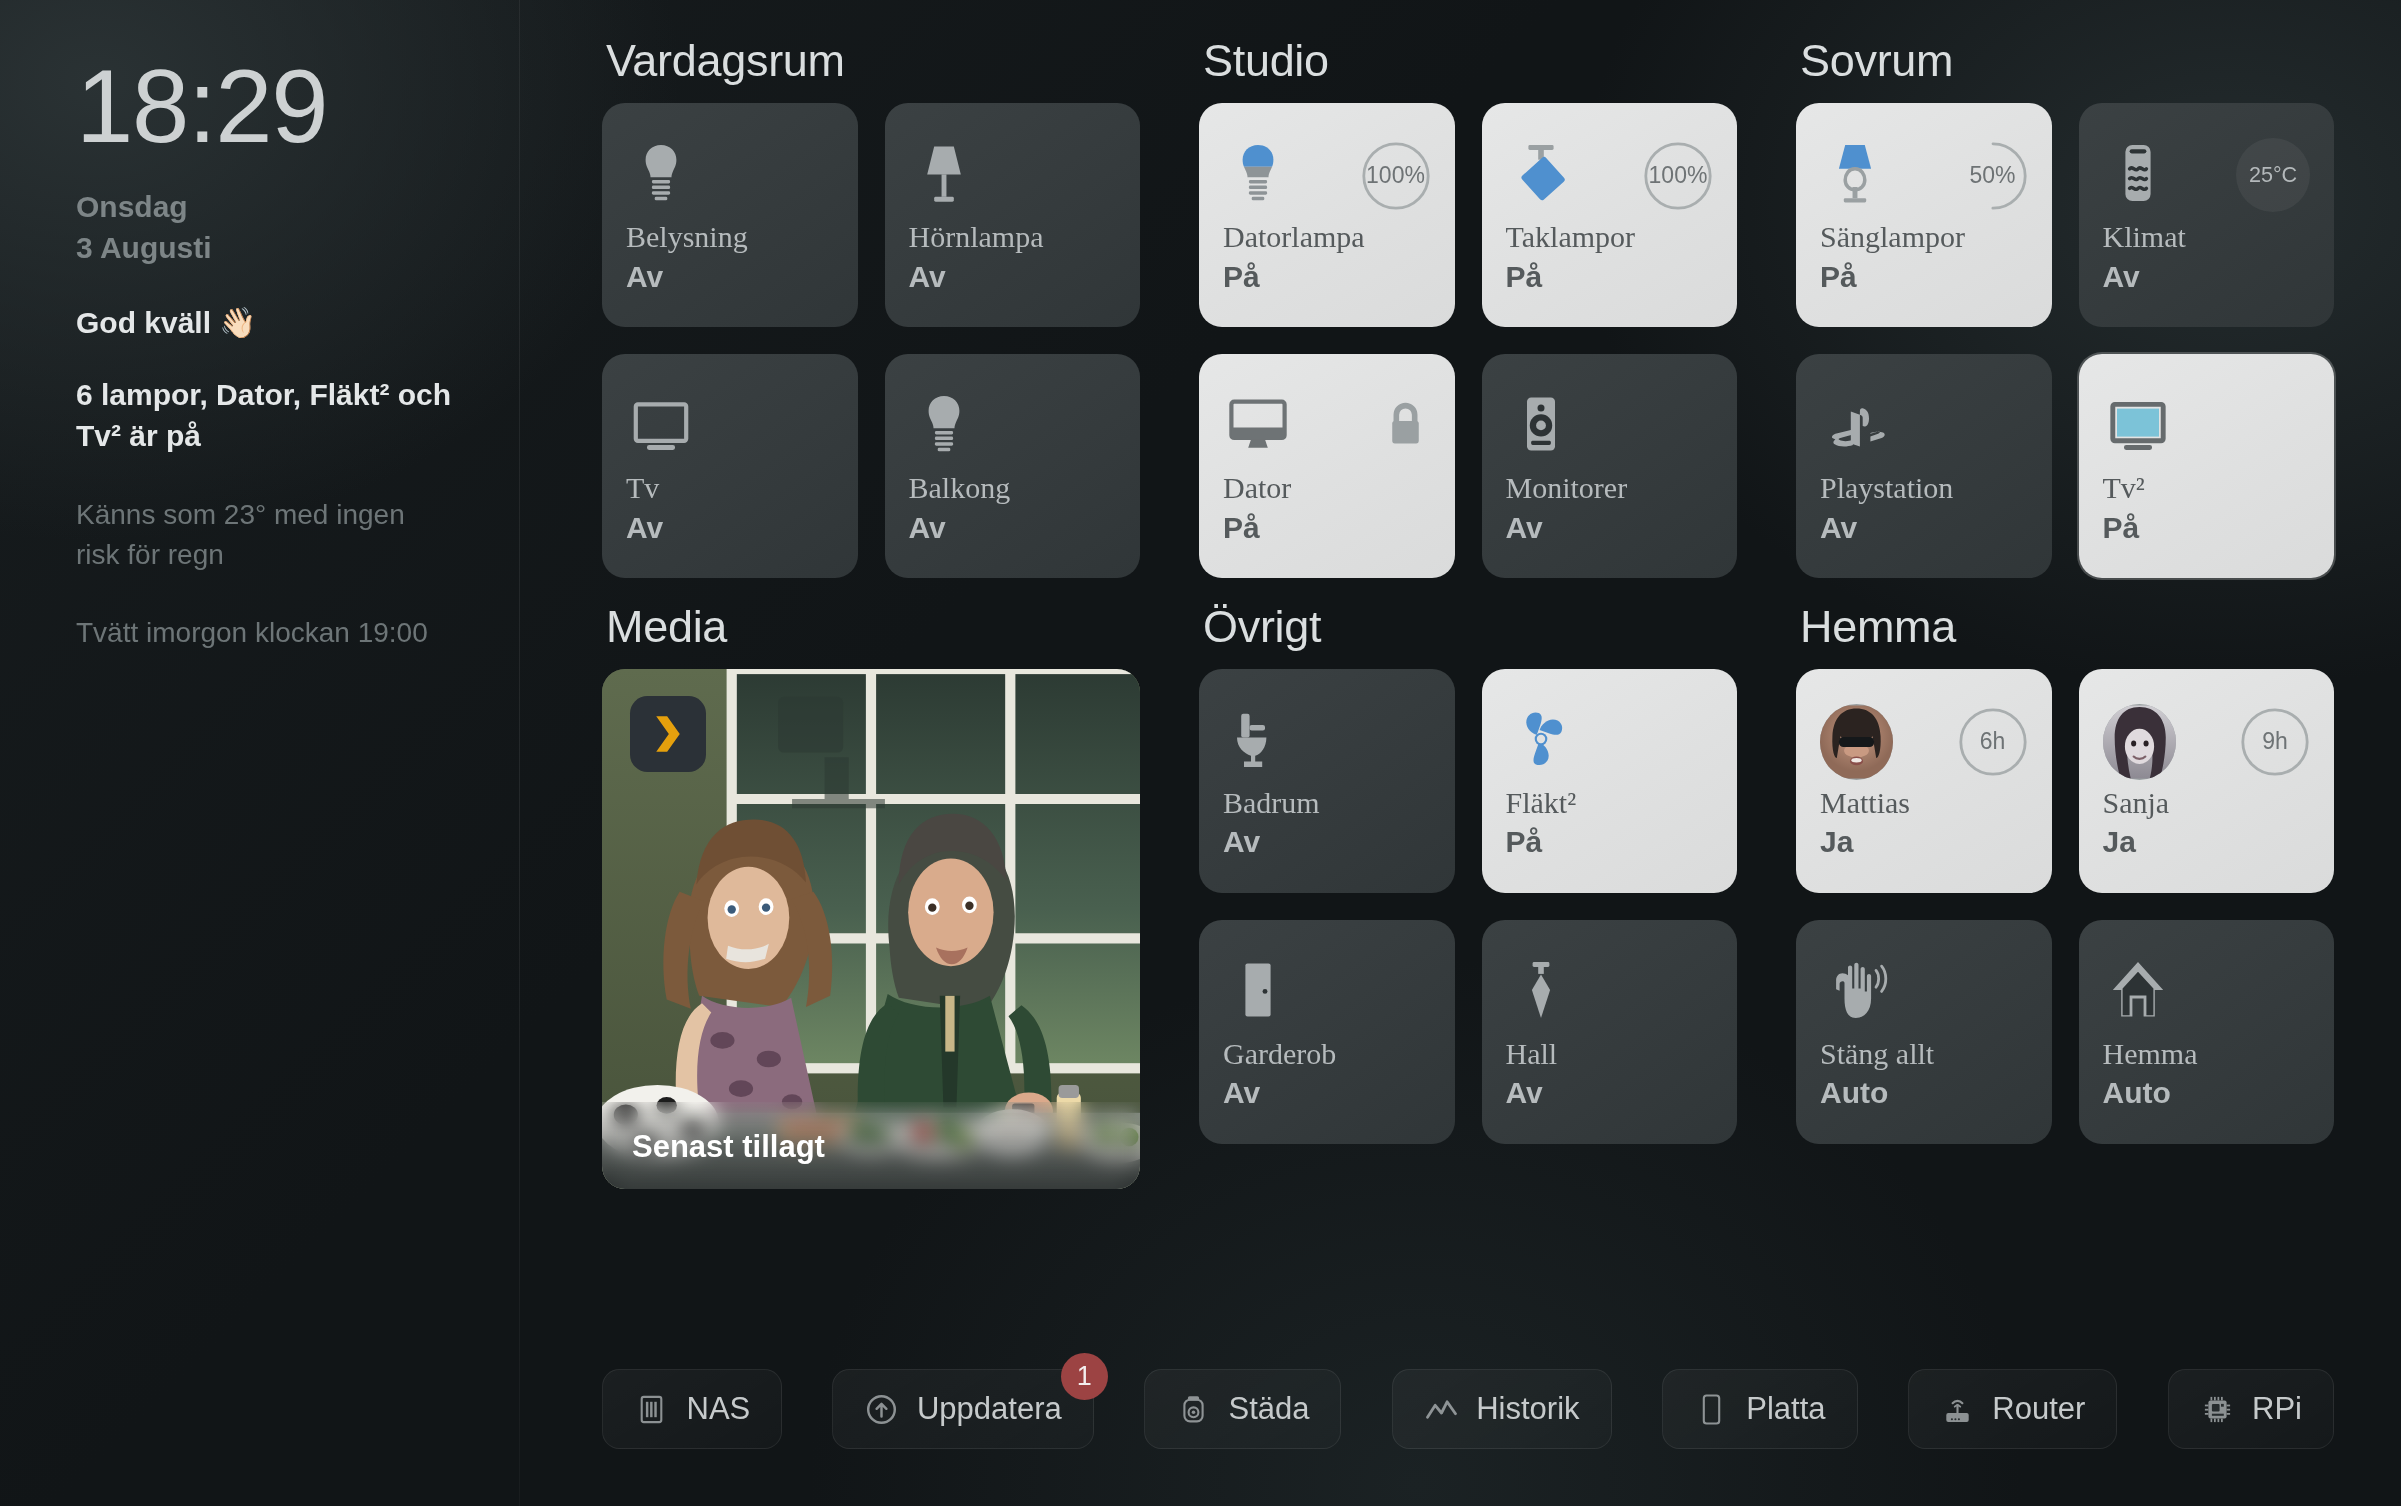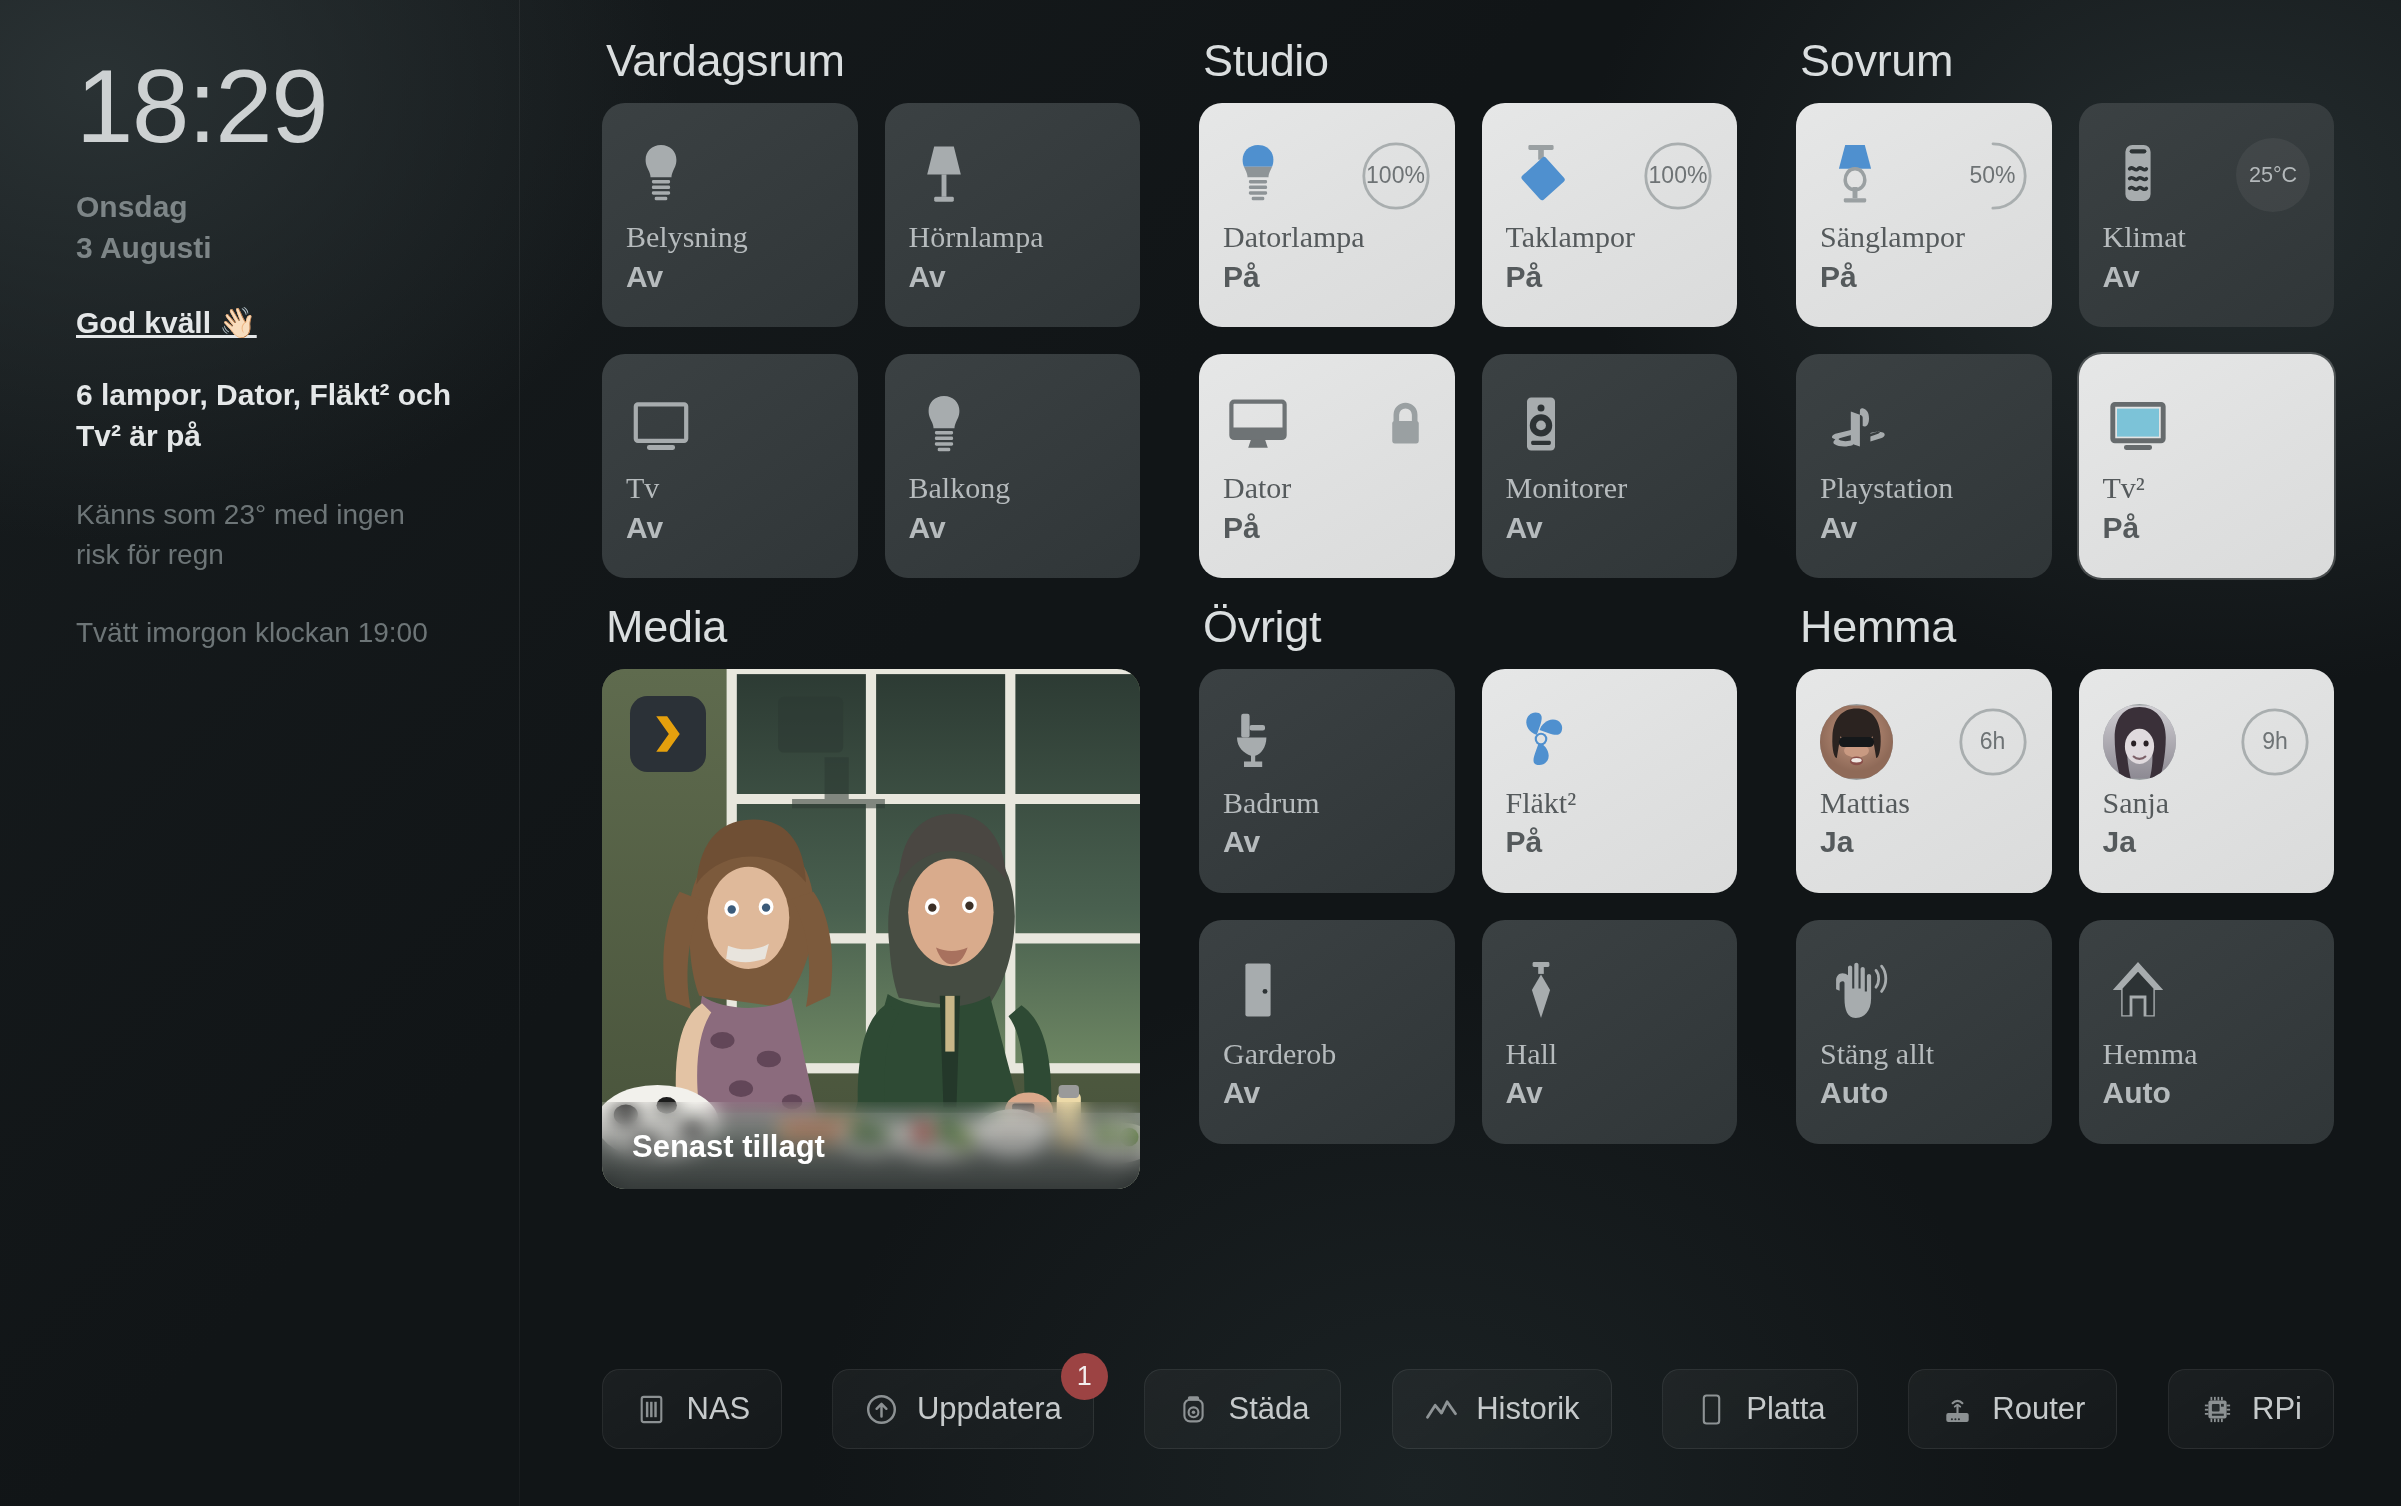--- a/index.html
+++ b/index.html
@@ -39,21 +39,21 @@
     font-weight:300; letter-spacing:-1.3px;
     color:#cdd1d2;
     margin-bottom:28px;
   }
   .datewrap{
     font-size:30px; line-height:1.36; font-weight:700;
     color:#7d8587; margin-bottom:34px;
   }
   .greet{
     font-size:30px; line-height:1.36; font-weight:700;
-    color:#e4e7e8; margin-bottom:32px;text-decoration:underline;
+    color:#e4e7e8; margin-bottom:32px;
   }
   .summary{
     font-size:30px; line-height:1.36; font-weight:700;
     color:#e4e7e8; max-width:405px; margin-bottom:38px;
   }
   .weather, .laundry{
     font-size:28px; line-height:1.42; font-weight:300;
     color:#6d7577; max-width:378px;
   }
   .weather{ margin-bottom:38px; }

